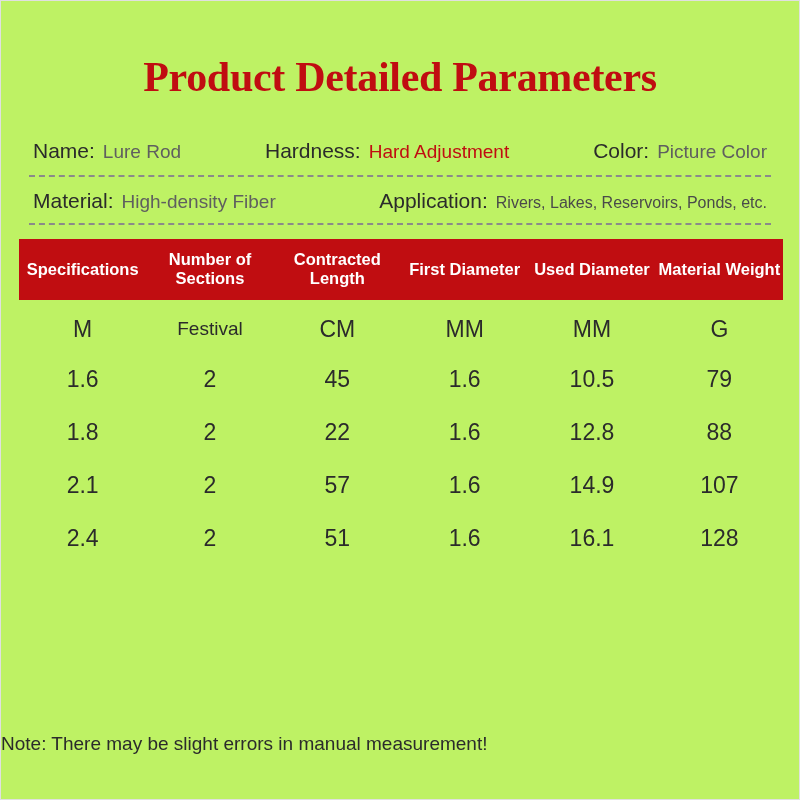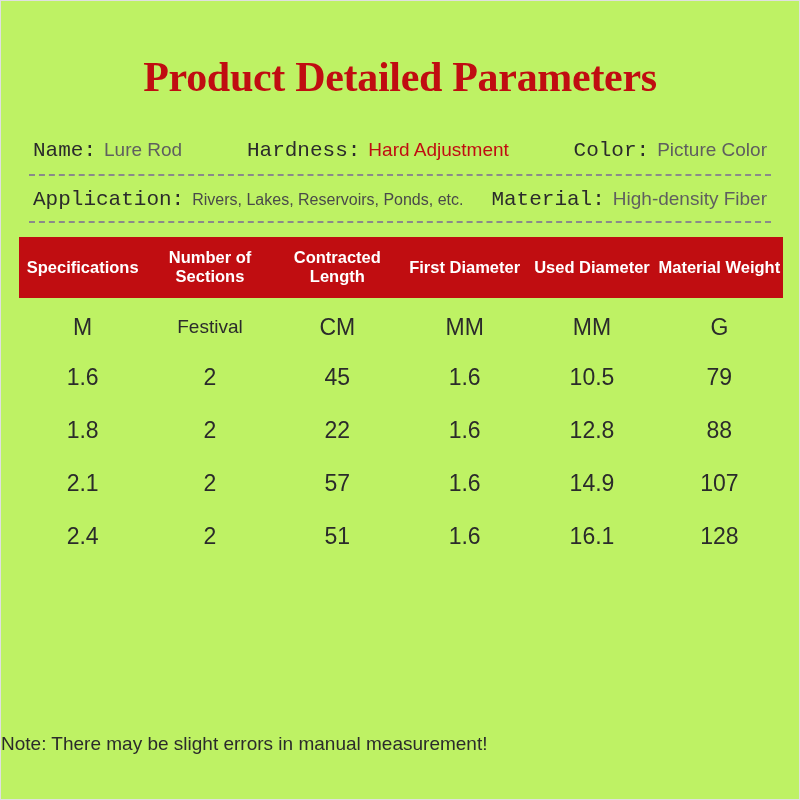--- a/index.html
+++ b/index.html
@@ -49,21 +49,20 @@
   .info-row.row2 {
     padding-bottom: 10px;
   }
   .field {
     display: flex;
     align-items: baseline;
   }
   .label {
     font-size: 21px;
     color: #2b2b2b;
-    font-family: Liberation Mono, monospace;
   }
   .value {
     font-size: 19px;
     color: #5f5f5f;
     margin-left: 8px;
   }
   .value.accent {
     color: #c00d11;
   }
   .value.small {
@@ -145,26 +144,26 @@
       <div class="field">
         <span class="label">Color:</span>
         <span class="value">Picture Color</span>
       </div>
     </div>
 
     <div class="dashline"></div>
 
     <div class="info-row row2">
       <div class="field">
+        <span class="label">Material:</span>
+        <span class="value">High-density Fiber</span>
+      </div>
+      <div class="field">
         <span class="label">Application:</span>
         <span class="value small">Rivers, Lakes, Reservoirs, Ponds, etc.</span>
-      </div>
-      <div class="field">
-        <span class="label">Material:</span>
-        <span class="value">High-density Fiber</span>
       </div>
     </div>
 
     <div class="dashline"></div>
   </div>
 
   <div class="table">
     <table>
       <thead>
         <tr>

